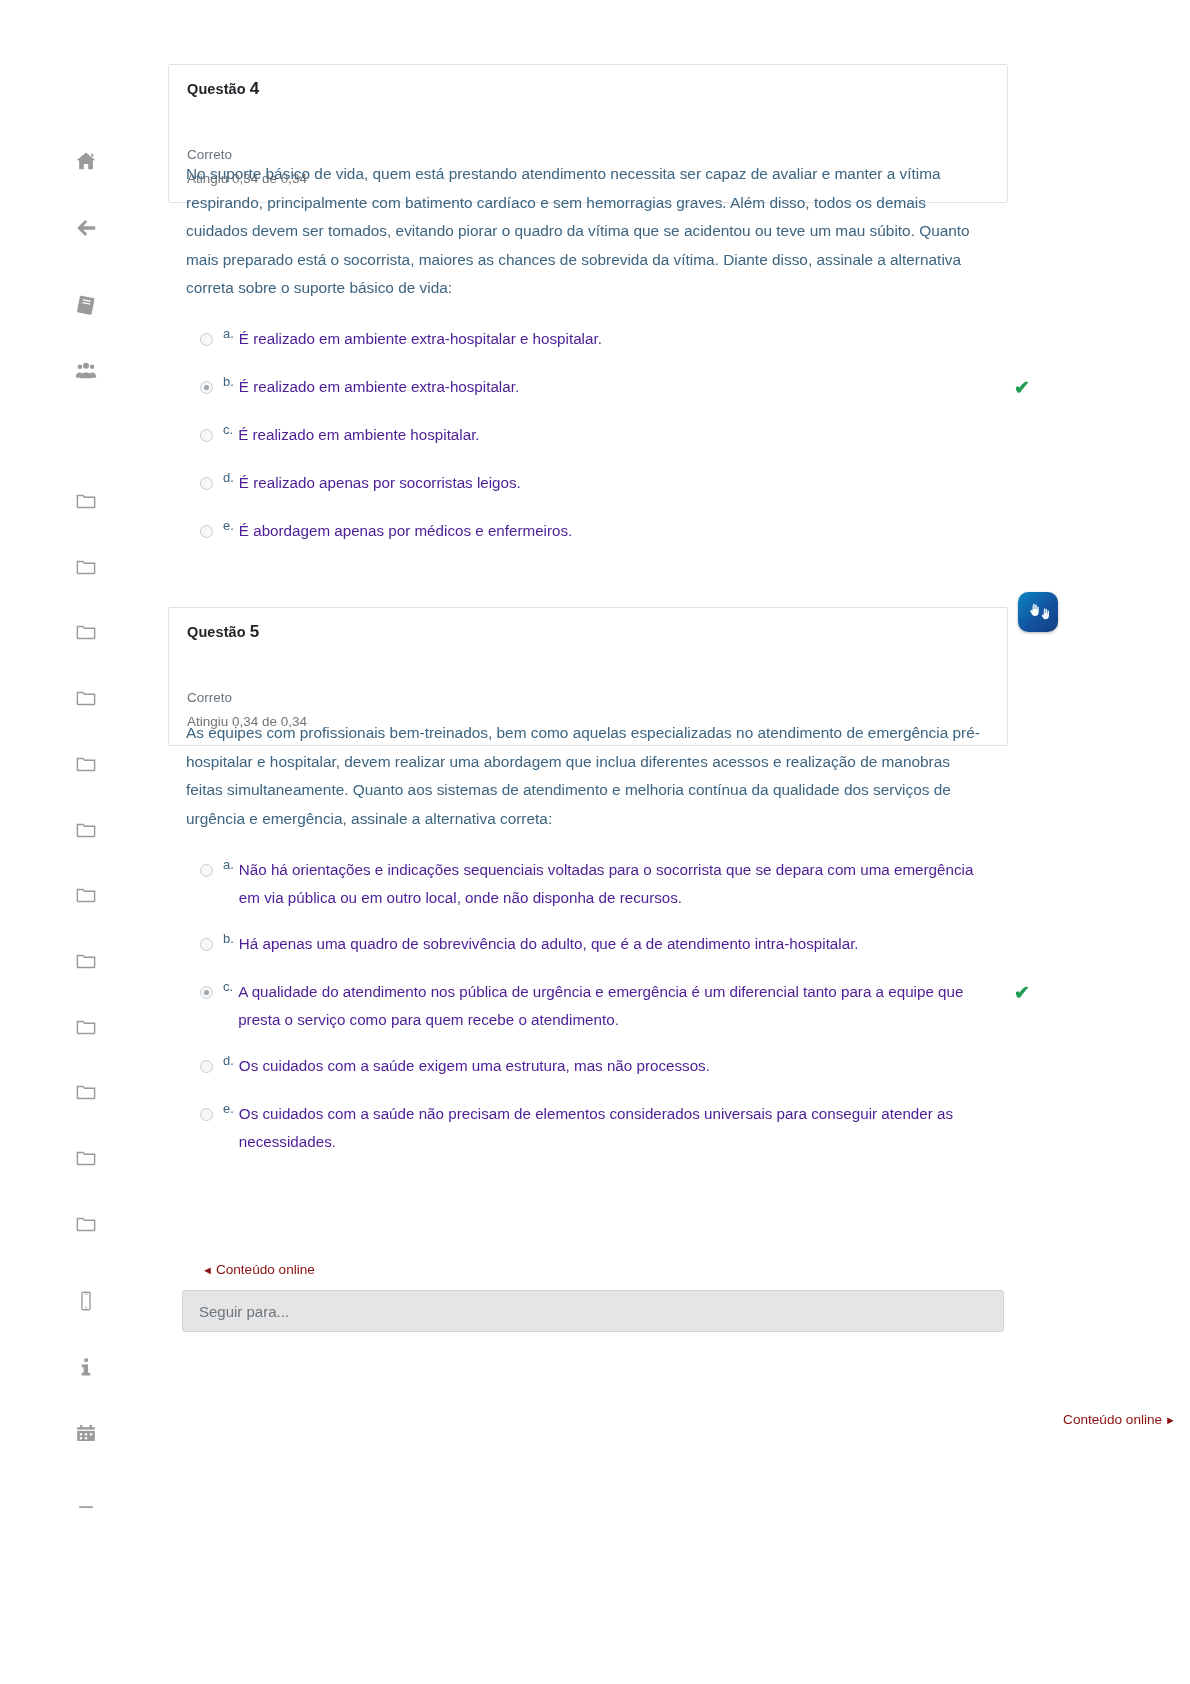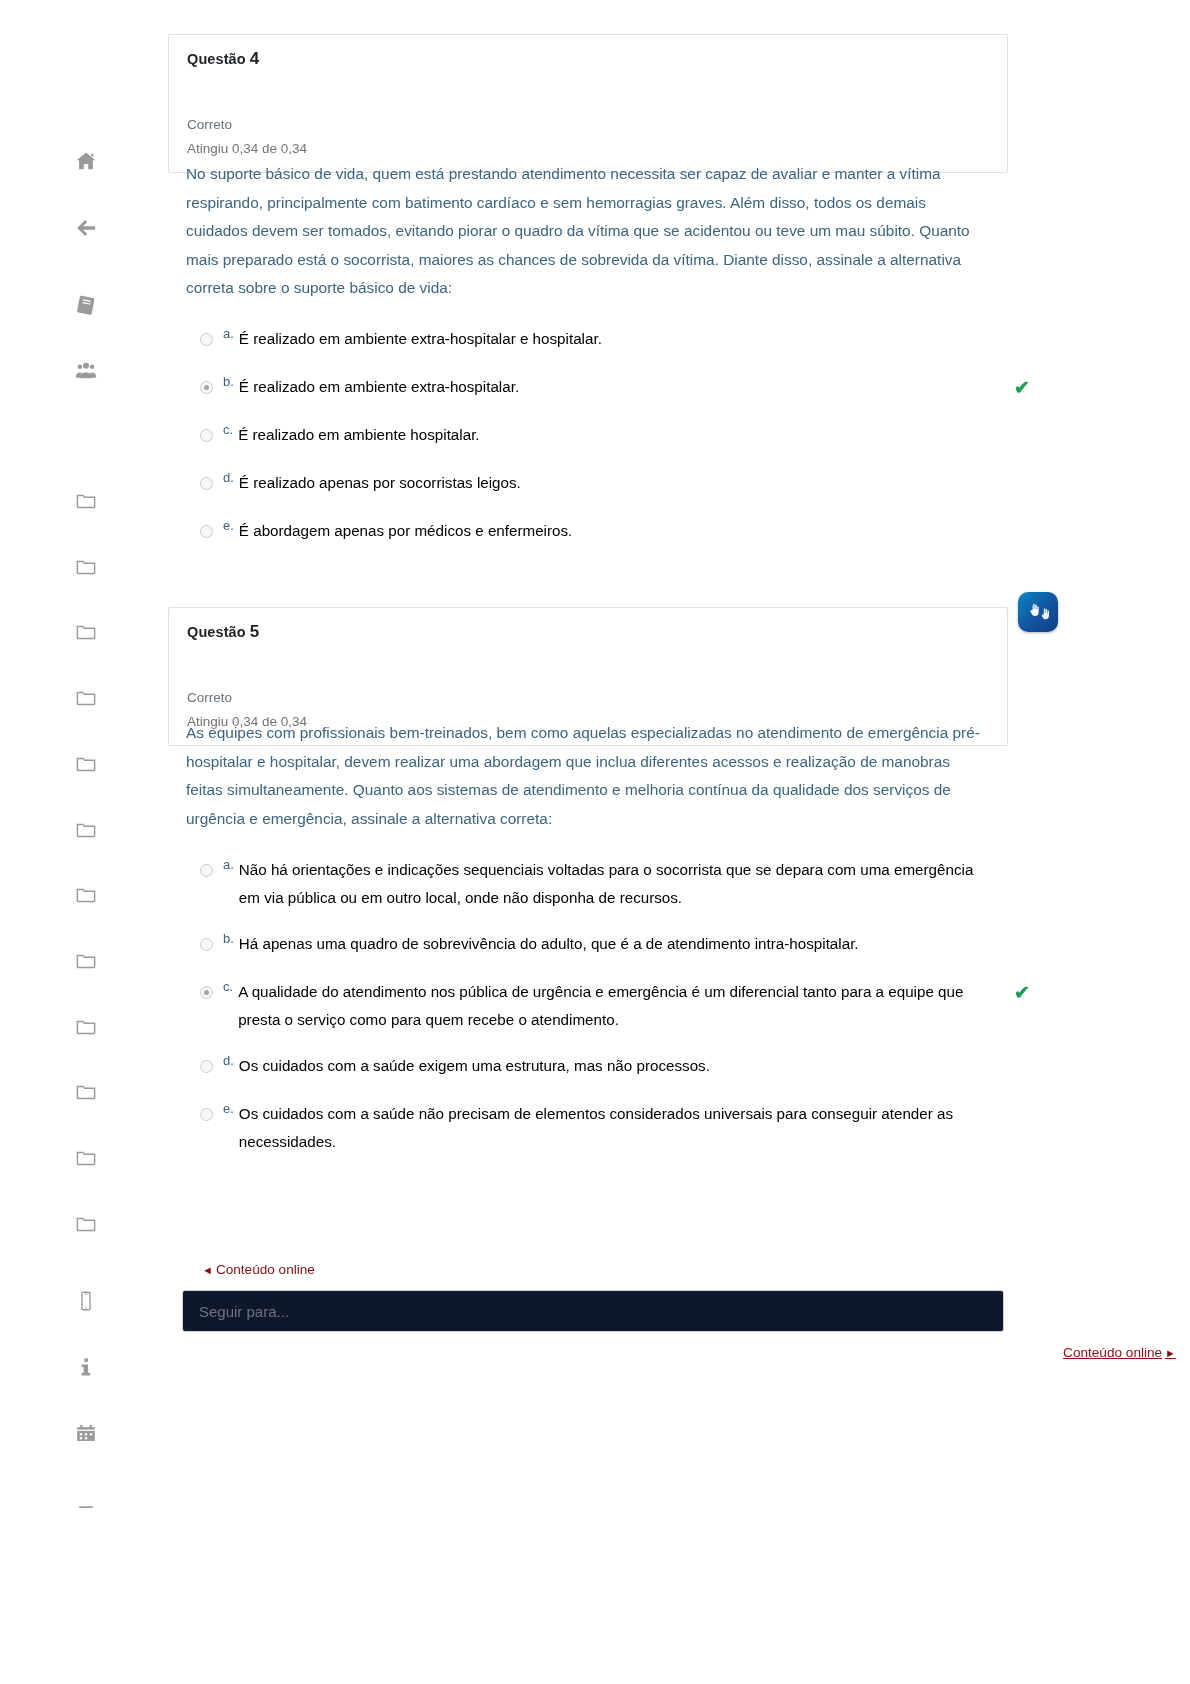--- a/index.html
+++ b/index.html
@@ -106,21 +106,21 @@
   }
   .ans-letter {
     flex: 0 0 auto;
     font-size: 13px;
     color: #3d6480;
     margin-right: 5px;
     margin-top: 1px;
     white-space: nowrap;
   }
   .ans-text {
-    color: #000000;
+    color: #4c1d95;
     font-size: 15.2px;
     line-height: 28px;
     width: 740px;
   }
   .tick {
     position: absolute;
     right: -22px;
     top: 5px;
     color: #1f9d55;
     font-size: 19px;
@@ -138,21 +138,21 @@
   }
   .nav-prev .arr { font-size: 11px; margin-right: 3px; }
 
   .jump-select {
     position: absolute;
     left: 14px;
     width: 822px;
     height: 42px;
     border: 1px solid #ced4da;
     border-radius: 3px;
-    background: #0f172a;
+    background: #e5e5e5;
     display: flex;
     align-items: center;
     padding: 0 16px;
     color: #6c757d;
     font-size: 15px;
   }
 
   .nav-next {
     position: absolute;
     right: 14px;
@@ -302,21 +302,21 @@
         </svg>
       </div>
       <div class="side-item" style="top: 1487px;">
         <svg width="22" height="22" viewBox="0 0 24 24">
           <rect x="4.5" y="11.2" width="15" height="1.8" fill="#9a9a9a"></rect>
         </svg>
       </div>
     </div>
 
   <div id="main">
-      <div class="q-block" style="top: 34px;">
+      <div class="q-block" style="top: 64px;">
         <div class="q-head">
           <div class="q-no"><span>Questão </span><span class="num">4</span></div>
           <div class="q-state">Correto</div>
           <div class="q-grade">Atingiu 0,34 de 0,34</div>
         </div>
       </div>
       <div class="q-block q-text" style="top: 160px;">No suporte básico de vida, quem está prestando atendimento necessita ser capaz de avaliar e manter a vítima respirando, principalmente com batimento cardíaco e sem hemorragias graves. Além disso, todos os demais cuidados devem ser tomados, evitando piorar o quadro da vítima que se acidentou ou teve um mau súbito. Quanto mais preparado está o socorrista, maiores as chances de sobrevida da vítima. Diante disso, assinale a alternativa correta sobre o suporte básico de vida:</div>
       <div class="q-block answers" style="top: 325px;">
         <div class="answer-row" style="margin-bottom: 18px;">
           <span class="radio"></span>
@@ -378,21 +378,21 @@
         <div class="answer-row" style="margin-bottom: 18px;">
           <span class="radio"></span>
           <span class="ans-letter">e.</span>
           <span class="ans-text">Os cuidados com a saúde não precisam de elementos considerados universais para conseguir atender as necessidades.</span>
         </div>
       </div>
       <div class="nav-prev" style="top: 1262px;"><span class="arr">◄</span><span>Conteúdo online</span></div>
       <div class="jump-select" style="top: 1290px;">
         <span>Seguir para...</span>
       </div>
-      <div class="nav-next" style="top: 1345px; text-decoration: underline;"><span>Conteúdo online</span><span class="arr">►</span></div>
+      <div class="nav-next" style="top: 1412px;"><span>Conteúdo online</span><span class="arr">►</span></div>
     </div>
 
   <div id="vlibras">
     <svg width="24" height="24" viewBox="0 0 24 24">
       <g fill="#ffffff">
         <path d="M6.0 5.2c.42 0 .72.32.72.72v3.2h.55V4.6c0-.42.32-.74.73-.74.42 0 .73.32.73.74v4.5h.56V5.3c0-.42.32-.73.73-.73.42 0 .73.31.73.73v4.3h.55V7.1c0-.4.3-.7.7-.7s.7.3.7.7v5.1c0 2.2-1.5 3.7-3.6 3.7-1.6 0-2.6-.7-3.3-2L4.4 11.2c-.25-.45-.07-.95.36-1.16.42-.2.9-.03 1.1.38l.45.85V5.92c0-.4.3-.72.69-.72z"></path>
         <path d="M16.9 9.5c.38 0 .66.3.66.67v2.9h.5V9.0c0-.38.3-.68.67-.68.37 0 .66.3.66.68v4.1h.5V9.6c0-.38.3-.67.67-.67.36 0 .66.29.66.67v3.9h.5v-2.3c0-.36.28-.64.64-.64.35 0 .63.28.63.64v4.65c0 2-1.37 3.38-3.28 3.38-1.46 0-2.37-.64-3-1.82l-.87-1.72c-.23-.4-.07-.86.32-1.05.39-.18.83-.03 1 .35l.4.77v-3.6c0-.37.28-.66.64-.66z" opacity=".95"></path>
       </g>
     </svg>
   </div>

